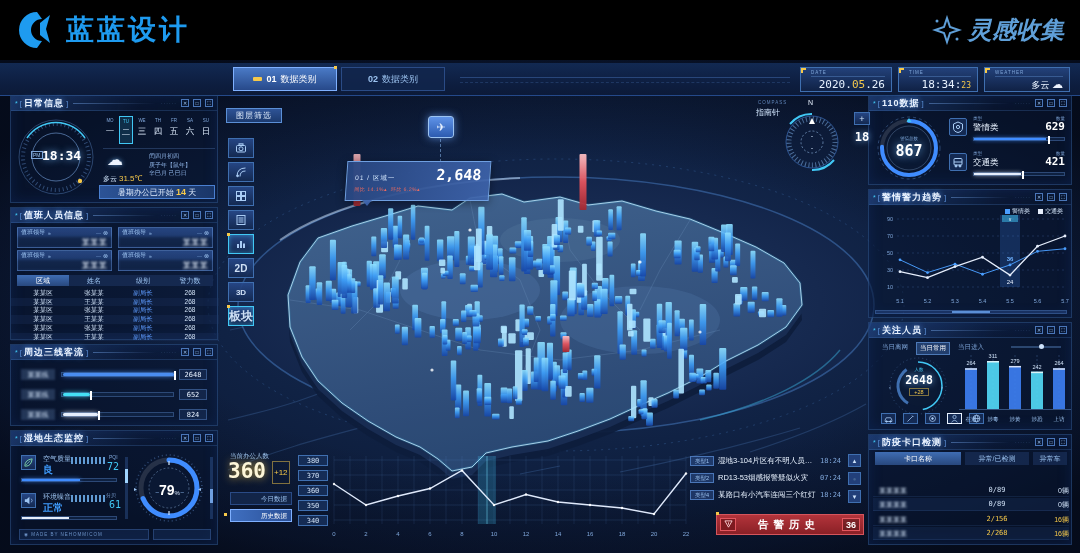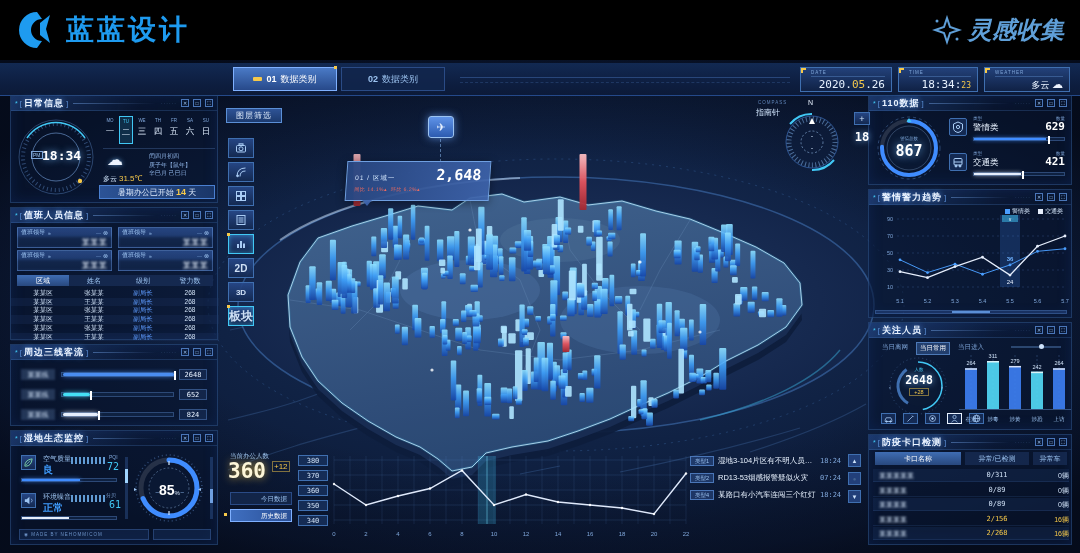--- a/index.html
+++ b/index.html
@@ -814,21 +814,21 @@
         <rect x="87" y="40" width="3" height="14" fill="#6f9fe0"></rect>
       <circle cx="46" cy="39" r="33" fill="none" stroke="rgba(110,160,230,.4)" stroke-width="1.5" stroke-dasharray="1 3"></circle>
       <circle cx="46" cy="39" r="28" fill="none" stroke="rgba(255,255,255,.12)" stroke-width="5"></circle>
       <circle cx="46" cy="39" r="28" fill="none" stroke="#3f8cff" stroke-width="5" stroke-dasharray="121 176" transform="rotate(-90 46 39)" stroke-linecap="round"></circle>
       <circle cx="46" cy="39" r="20" fill="rgba(12,26,54,.7)" stroke="rgba(156,195,240,.5)" stroke-width=".8" stroke-dasharray="2 2"></circle>
       <text x="11" y="42" font-size="6" fill="#9cc3f0">▸</text>
         <text x="75" y="42" font-size="6" fill="#9cc3f0">◂</text>
       <rect x="45.4" y="12" width="1.2" height="4" fill="#cfe3fa"></rect>
         <rect x="45.4" y="62" width="1.2" height="4" fill="#cfe3fa"></rect>
     </svg>
-    <div class="abs" style="left:141px;top:50px;width:35px;text-align:center"><span class="dim" style="font-size:7px">−</span><b style="font-size:14px;color:#fff">85</b><span style="font-size:6px">%</span><span class="dim" style="font-size:7px">−</span></div>
+    <div class="abs" style="left:141px;top:50px;width:35px;text-align:center"><span class="dim" style="font-size:7px">−</span><b style="font-size:14px;color:#fff">79</b><span style="font-size:6px">%</span><span class="dim" style="font-size:7px">−</span></div>
   </div>
 
   <div class="panel" id="p-110" style="left:868px;top:95px;width:204px;height:90px">
     <div class="ph">
         <span class="star">*</span>
         <span class="br">[</span>
         <span class="t">110数据</span>
         <span class="br">]</span>
         <span class="line"></span>
         <span class="dots">······</span>
@@ -1046,25 +1046,20 @@
         <span class="br">]</span>
         <span class="line"></span>
         <span class="dots">······</span>
         <span class="ic">✕</span>
         <span class="ic">□</span>
         <span class="ic">⛶</span>
       </div>
   <div style="position: absolute; left: 6px; top: 17px; width: 86px; height: 13px; font-size: 7px; text-align: center; line-height: 13px; color: rgb(255, 255, 255); background: linear-gradient(rgb(63, 109, 179), rgb(40, 72, 126)); cursor: pointer;">卡口名称</div>
       <div style="position: absolute; left: 96px; top: 17px; width: 64px; height: 13px; font-size: 7px; text-align: center; line-height: 13px; color: rgb(156, 195, 240); background: rgba(28, 52, 96, 0.6); cursor: pointer;">异常/已检测</div>
       <div style="position: absolute; left: 164px; top: 17px; width: 34px; height: 13px; font-size: 7px; text-align: center; line-height: 13px; color: rgb(156, 195, 240); background: rgba(28, 52, 96, 0.6); cursor: pointer;">异常车</div>
-      <div style="position: absolute; left: 4px; top: 34px; width: 196px; height: 13px; background: rgba(30, 56, 104, 0.3); border-bottom: 1px solid rgba(80, 130, 200, 0.15);">
-        <div style="position: absolute; left: 6px; top: 2px; font-size: 7px; color: rgb(207, 224, 245); filter: blur(1.1px);">某某某某某</div>
-        <div style="position: absolute; left: 92px; width: 64px; top: 2px; text-align: center; font-size: 7px; font-family: &quot;DejaVu Sans Mono&quot;, monospace; color: rgb(207, 224, 245);">0/311</div>
-        <div style="position: absolute; left: 158px; width: 38px; top: 2px; text-align: right; font-size: 7px; color: rgb(207, 224, 245);">0辆</div>
-      </div>
       <div style="position: absolute; left: 4px; top: 48.5px; width: 196px; height: 13px; border-bottom: 1px solid rgba(80, 130, 200, 0.15);">
         <div style="position: absolute; left: 6px; top: 2px; font-size: 7px; color: rgb(207, 224, 245); filter: blur(1.1px);">某某某某</div>
         <div style="position: absolute; left: 92px; width: 64px; top: 2px; text-align: center; font-size: 7px; font-family: &quot;DejaVu Sans Mono&quot;, monospace; color: rgb(207, 224, 245);">0/89</div>
         <div style="position: absolute; left: 158px; width: 38px; top: 2px; text-align: right; font-size: 7px; color: rgb(207, 224, 245);">0辆</div>
       </div>
       <div style="position: absolute; left: 4px; top: 63px; width: 196px; height: 13px; background: rgba(30, 56, 104, 0.3); border-bottom: 1px solid rgba(80, 130, 200, 0.15);">
         <div style="position: absolute; left: 6px; top: 2px; font-size: 7px; color: rgb(207, 224, 245); filter: blur(1.1px);">某某某某</div>
         <div style="position: absolute; left: 92px; width: 64px; top: 2px; text-align: center; font-size: 7px; font-family: &quot;DejaVu Sans Mono&quot;, monospace; color: rgb(207, 224, 245);">0/89</div>
         <div style="position: absolute; left: 158px; width: 38px; top: 2px; text-align: right; font-size: 7px; color: rgb(207, 224, 245);">0辆</div>
       </div>
@@ -1075,21 +1070,21 @@
       </div>
       <div style="position: absolute; left: 4px; top: 92px; width: 196px; height: 13px; background: rgba(30, 56, 104, 0.3); border-bottom: 1px solid rgba(80, 130, 200, 0.15);">
         <div style="position: absolute; left: 6px; top: 2px; font-size: 7px; color: rgb(207, 224, 245); filter: blur(1.1px);">某某某某</div>
         <div style="position: absolute; left: 92px; width: 64px; top: 2px; text-align: center; font-size: 7px; font-family: &quot;DejaVu Sans Mono&quot;, monospace; color: rgb(246, 201, 74);">2/268</div>
         <div style="position: absolute; left: 158px; width: 38px; top: 2px; text-align: right; font-size: 7px; color: rgb(246, 201, 74);">16辆</div>
       </div>
     </div>
 
   <div class="abs" style="left:230px;top:452px;font-size:6.5px;color:#9cc3f0;z-index:10">当前办公人数</div>
   <div class="abs bigdigi" style="left:228px;top:459px;font-size:21px;z-index:10">360</div>
-  <div class="abs yl" style="left:272px;top:461px;font-size:8px;border:1px solid rgba(246,201,74,.5);padding:0 1px;z-index:10">+12</div>
+  <div class="abs yl" style="left:272px;top:461px;font-size:8px;border:1px solid rgba(246,201,74,.5);padding:6px 1px;z-index:10">+12</div>
   <div class="abs" style="left:230px;top:492px;width:62px;height:13px;background:rgba(20,40,78,.85);border:1px solid #2a4b86;font-size:6.5px;color:#9cc3f0;text-align:right;line-height:11px;padding-right:4px;z-index:10;cursor:pointer">今日数据</div>
   <div class="abs" style="left:230px;top:509px;width:62px;height:13px;background:linear-gradient(90deg,#3f6fc0,#2a4f96);border:1px solid #7fb0ff;font-size:6.5px;color:#fff;text-align:right;line-height:11px;padding-right:4px;z-index:10;cursor:pointer">历史数据</div>
   <div class="abs" style="left:224px;top:513px;width:3px;height:3px;background:#f6c94a;z-index:10"></div>
   <div id="office-ylabels" style="z-index:10;position:absolute;left:0;top:0">
       <div style="position: absolute; left: 298px; top: 455px; width: 30px; height: 11px; background: rgba(24, 48, 92, 0.85); border: 1px solid rgb(63, 111, 176); font-size: 7px; text-align: center; line-height: 10px; color: rgb(207, 224, 245); font-family: &quot;DejaVu Sans Mono&quot;, monospace; z-index: 10;">380</div>
       <div style="position: absolute; left: 298px; top: 470px; width: 30px; height: 11px; background: rgba(24, 48, 92, 0.85); border: 1px solid rgb(63, 111, 176); font-size: 7px; text-align: center; line-height: 10px; color: rgb(207, 224, 245); font-family: &quot;DejaVu Sans Mono&quot;, monospace; z-index: 10;">370</div>
       <div style="position: absolute; left: 298px; top: 485px; width: 30px; height: 11px; background: rgba(24, 48, 92, 0.85); border: 1px solid rgb(63, 111, 176); font-size: 7px; text-align: center; line-height: 10px; color: rgb(207, 224, 245); font-family: &quot;DejaVu Sans Mono&quot;, monospace; z-index: 10;">360</div>
       <div style="position: absolute; left: 298px; top: 500px; width: 30px; height: 11px; background: rgba(24, 48, 92, 0.85); border: 1px solid rgb(63, 111, 176); font-size: 7px; text-align: center; line-height: 10px; color: rgb(207, 224, 245); font-family: &quot;DejaVu Sans Mono&quot;, monospace; z-index: 10;">350</div>
       <div style="position: absolute; left: 298px; top: 515px; width: 30px; height: 11px; background: rgba(24, 48, 92, 0.85); border: 1px solid rgb(63, 111, 176); font-size: 7px; text-align: center; line-height: 10px; color: rgb(207, 224, 245); font-family: &quot;DejaVu Sans Mono&quot;, monospace; z-index: 10;">340</div>
     </div>
@@ -1163,14 +1158,25 @@
       </div>
       <div style="position: absolute; left: 0px; top: 41px; width: 150px; height: 14px; cursor: pointer;">
         <div style="position: absolute; left: 0px; top: 1px; width: 24px; height: 10px; background: rgba(62, 108, 190, 0.35); border: 1px solid rgb(74, 118, 184); font-size: 5.5px; text-align: center; line-height: 9px; color: rgb(156, 195, 240);">类型4</div>
         <div style="position: absolute; left: 28px; top: 1px; width: 100px; font-size: 7.5px; color: rgb(232, 242, 255); white-space: nowrap; overflow: hidden; text-overflow: ellipsis;">某路口有小汽车连闯三个红灯</div>
         <div style="position: absolute; left: 130px; top: 2px; font-size: 7px; color: rgb(127, 166, 217); font-family: &quot;DejaVu Sans Mono&quot;, monospace;">18:24</div>
       </div>
       <div style="position: absolute; left: 158px; top: 6px; width: 13px; height: 13px; background: rgba(40, 74, 140, 0.8); border: 1px solid rgb(63, 111, 176); font-size: 6px; text-align: center; line-height: 12px; color: rgb(207, 227, 250); cursor: pointer;">▲</div>
       <div style="position: absolute; left: 158px; top: 24px; width: 13px; height: 13px; background: rgba(40, 74, 140, 0.8); border: 1px solid rgb(63, 111, 176); font-size: 6px; text-align: center; line-height: 12px; color: rgb(65, 97, 143); cursor: pointer;">●</div>
       <div style="position: absolute; left: 158px; top: 42px; width: 13px; height: 13px; background: rgba(40, 74, 140, 0.8); border: 1px solid rgb(63, 111, 176); font-size: 6px; text-align: center; line-height: 12px; color: rgb(207, 227, 250); cursor: pointer;">▼</div>
     </div>
+  <div class="banner">
+    <span class="abs" style="left:-1px;top:-3px;width:3px;height:3px;background:#f6c94a"></span>
+    <span style="width:16px;height:13px;background:#7d1a20;border:1px solid #e2565e;display:flex;align-items:center;justify-content:center">
+        <svg width="9" height="9" viewBox="0 0 10 10">
+          <path d="M1,1 h8 l-4,7 z" fill="none" stroke="#ffd7da" stroke-width="1"></path>
+          <rect x="4.6" y="2.6" width=".9" height="2.6" fill="#ffd7da"></rect>
+        </svg>
+      </span>
+    <span class="bl1">告警历史</span>
+    <span style="min-width:18px;height:13px;background:rgba(0,0,0,.25);border:1px solid #e2565e;color:#fff;font-size:9px;font-weight:bold;text-align:center;line-height:12px">36</span>
+  </div>
 
 </div>
 
 </body></html>

